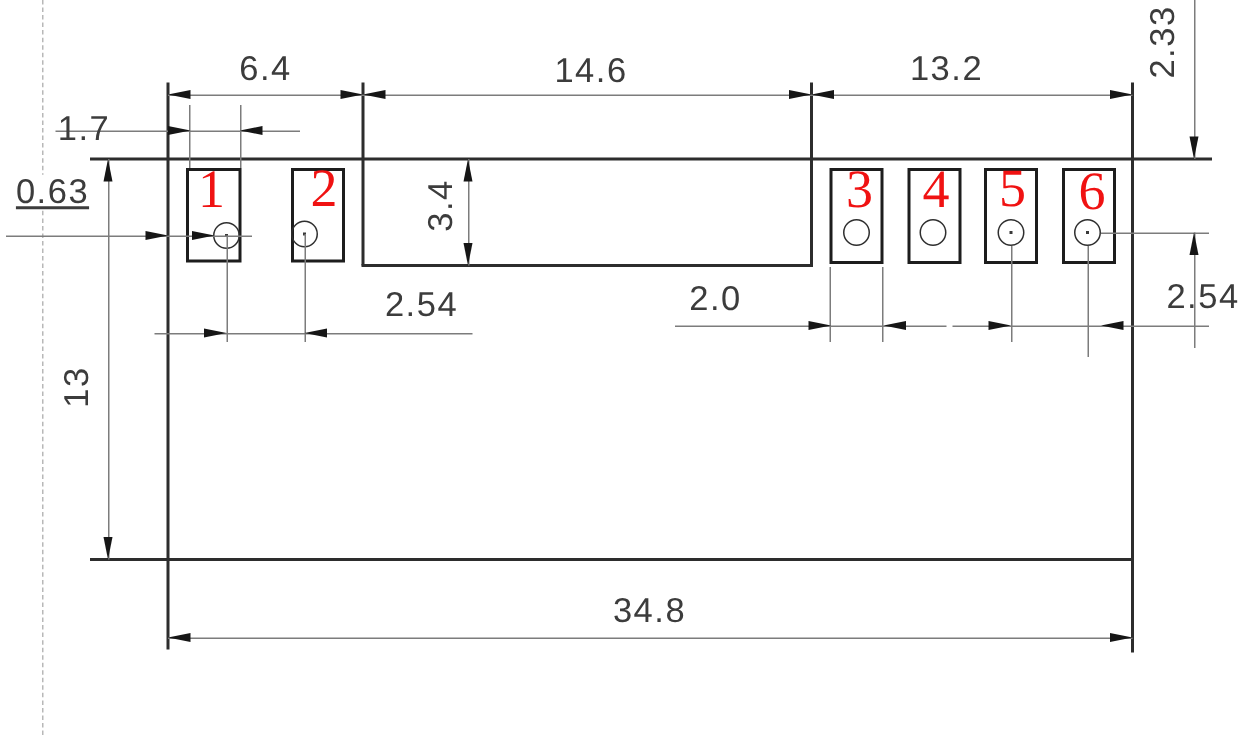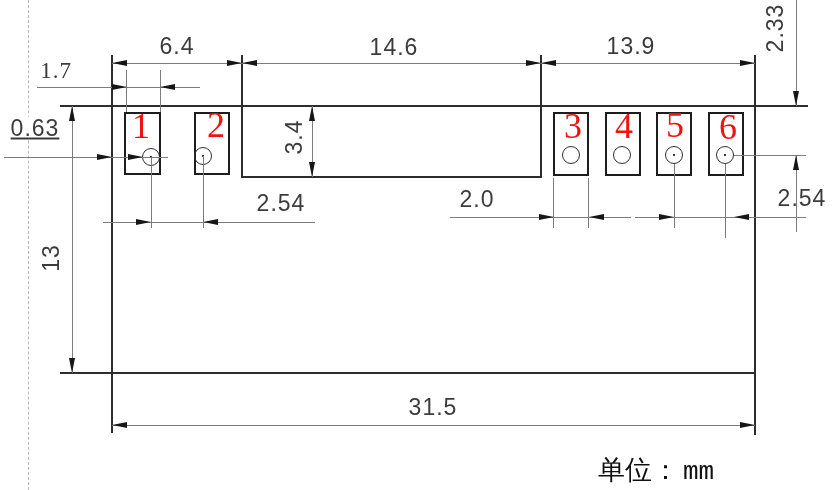--- a/index.html
+++ b/index.html
@@ -122,29 +122,25 @@
   <div class="ln h d" style="left:734px;top:155px;width:72px;"></div>
   <div class="ln v d" style="left:796px;top:155px;height:77px;"></div>
   <div class="ar u" style="left:793px;top:155px;"></div>
 
   <div class="ln h d" style="left:112px;top:425px;width:643px;"></div>
   <div class="ar l" style="left:112px;top:422px;"></div>
   <div class="ar r" style="left:740px;top:422px;"></div>
 
   <div class="t" style="left:177px;top:46px;">6.4</div>
   <div class="t" style="left:394px;top:47px;">14.6</div>
-  <div class="t" style="left:631px;top:46px;">13.9</div>
-  <div class="t" style="left:56px;top:70px;font-family:Liberation Serif, serif;">1.7</div>
+  <div class="t" style="left:631px;top:46px;">13.2</div>
+  <div class="t" style="left:56px;top:86px;">1.7</div>
   <div class="t bg" style="left:35px;top:128px;text-decoration:underline;">0.63</div>
   <div class="t rot" style="left:294px;top:137px;">3.4</div>
   <div class="t rot" style="left:51px;top:258px;">13</div>
   <div class="t rot" style="left:775px;top:28px;">2.33</div>
   <div class="t" style="left:281px;top:203px;">2.54</div>
   <div class="t" style="left:477px;top:199px;">2.0</div>
   <div class="t" style="left:802px;top:198px;">2.54</div>
-  <div class="t" style="left:433px;top:407px;">31.5</div>
+  <div class="t" style="left:433px;top:407px;">34.8</div>
 
-  <div class="unit">
-    <span class="cjk">单位：</span>
-    <span class="mm">mm</span>
-  </div>
 
 </div>
 
 </body></html>

